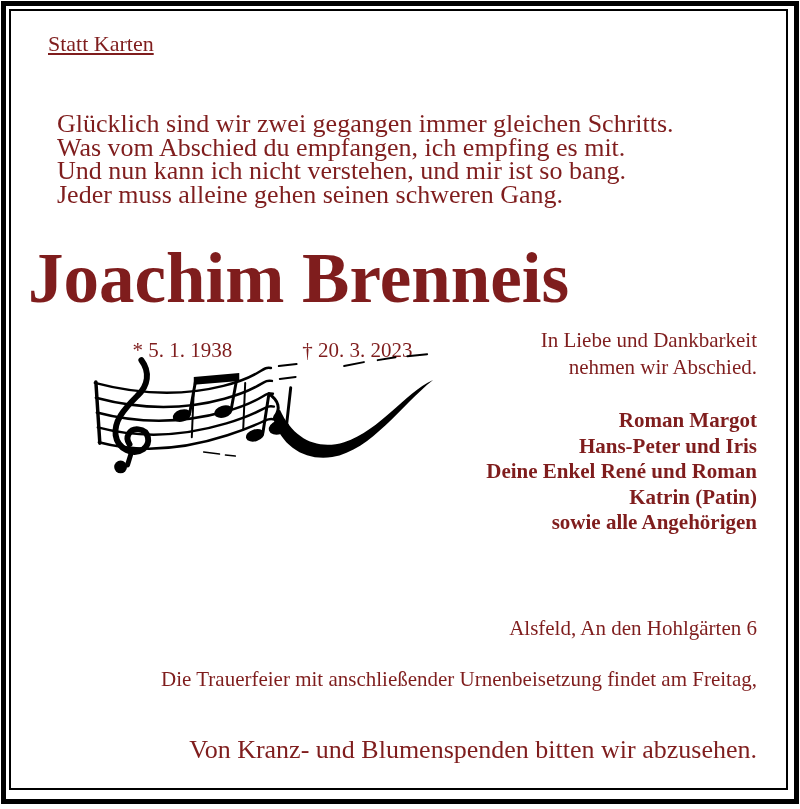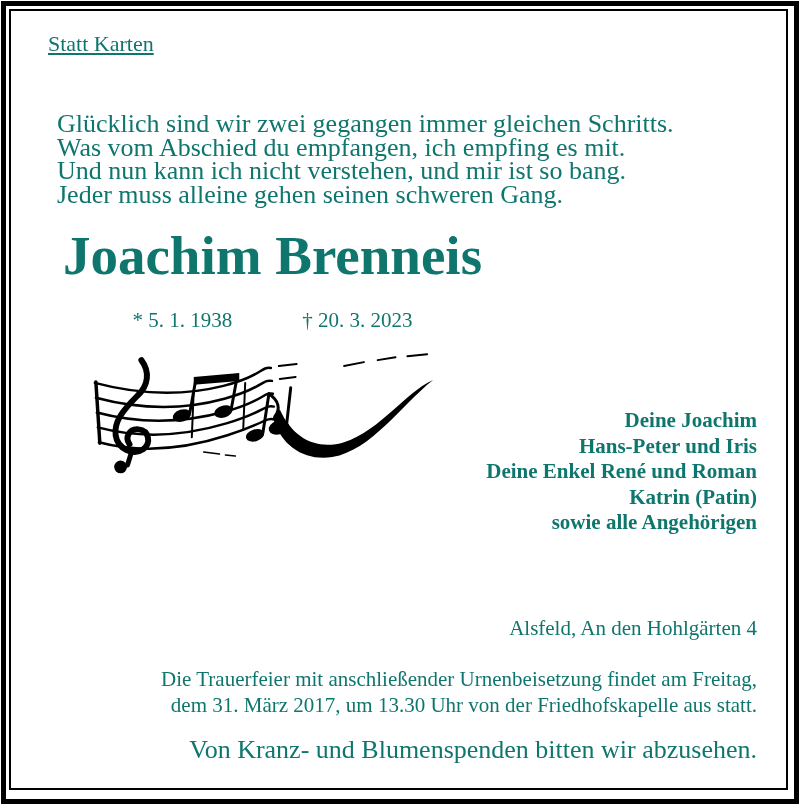--- a/index.html
+++ b/index.html
@@ -6,21 +6,21 @@
     margin: 0;
     padding: 0;
     background: #ffffff;
   }
   .canvas {
     position: relative;
     width: 800px;
     height: 809px;
     background: #ffffff;
     font-family: "Liberation Serif", "DejaVu Serif", serif;
-    color: #0f766e;
+    color: #7f1d1d;
     overflow: hidden;
   }
   .frame-outer {
     position: absolute;
     left: 1px; top: 1px; right: 1px; bottom: 5px;
     border: 5px solid #000;
     pointer-events: none;
   }
   .frame-inner {
     position: absolute;
@@ -42,22 +42,22 @@
     line-height: 23.5px;
     white-space: nowrap;
   }
   .name-block {
     position: absolute;
     left: 15px; top: 226px;
     width: 515px;
     text-align: center;
   }
   .deceased-name {
-    margin: 0;
-    font-size: 55px;
+    margin: 13px;
+    font-size: 71px;
     font-weight: bold;
     line-height: 1.1;
     white-space: nowrap;
   }
   .dates-row {
     display: flex;
     justify-content: center;
     gap: 70px;
     margin-top: 21px;
     font-size: 21px;
@@ -149,31 +149,34 @@
       <circle cx="36" cy="118" r="6.5"></circle>
       <ellipse cx="98" cy="66" rx="9.5" ry="6" transform="rotate(-18 98 66)"></ellipse>
       <ellipse cx="140" cy="62" rx="9.5" ry="6" transform="rotate(-18 140 62)"></ellipse>
       <ellipse cx="172" cy="86" rx="9.5" ry="6" transform="rotate(-18 172 86)"></ellipse>
       <ellipse cx="196" cy="78" rx="10.5" ry="7" transform="rotate(-18 196 78)"></ellipse>
       <polygon points="110,27 156,23 156,31 110,35"></polygon>
       <path d="M 190 68 C 199 99 224 112 250 108 C 290 101 320 55 352 30 C 322 44 300 80 262 93 C 236 101 211 91 197 60 Z"></path>
     </g>
   </svg>
 
+  <div class="farewell right-col">
+    <div>In Liebe und Dankbarkeit</div>
+    <div>nehmen wir Abschied.</div>
+  </div>
 
   <div class="mourners right-col">
-    <div class="mourner-line"><span class="bold">Deine Joachim</span><span class="normal"></span></div>
+    <div class="mourner-line"><span class="bold">Roman Margot</span><span class="normal"></span></div>
     <div class="mourner-line"><span class="bold">Hans-Peter und Iris</span><span class="normal"></span></div>
     <div class="mourner-line"><span class="bold">Deine Enkel René und Roman</span><span class="normal"></span></div>
     <div class="mourner-line"><span class="bold">Katrin</span><span class="normal"> (Patin)</span></div>
     <div class="mourner-line"><span class="bold">sowie alle Angehörigen</span><span class="normal"></span></div>
   </div>
 
-  <div class="address right-col">Alsfeld, An den Hohlgärten 4</div>
+  <div class="address right-col">Alsfeld, An den Hohlgärten 6</div>
 
   <div class="service right-col">
     <div>Die Trauerfeier mit anschließender Urnenbeisetzung findet am Freitag,</div>
-    <div>dem 31. März 2017, um 13.30 Uhr von der Friedhofskapelle aus statt.</div>
   </div>
 
   <div class="donation right-col">Von Kranz- und Blumenspenden bitten wir abzusehen.</div>
 
 </div>
 
 </body></html>

